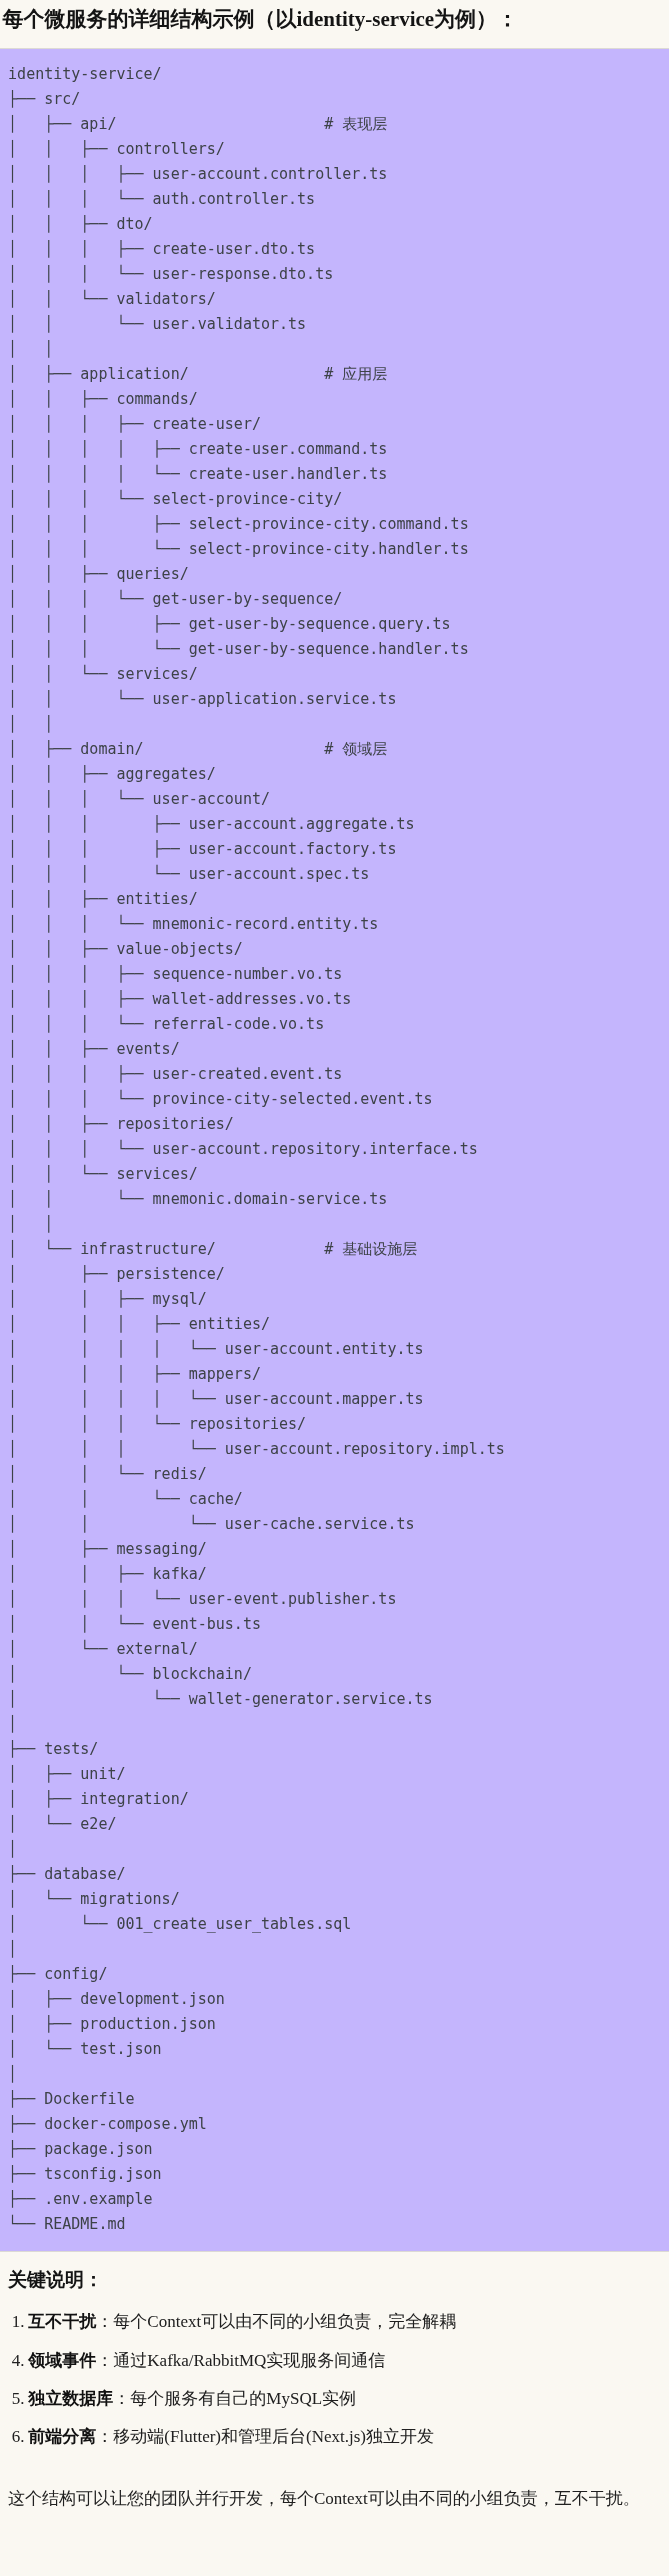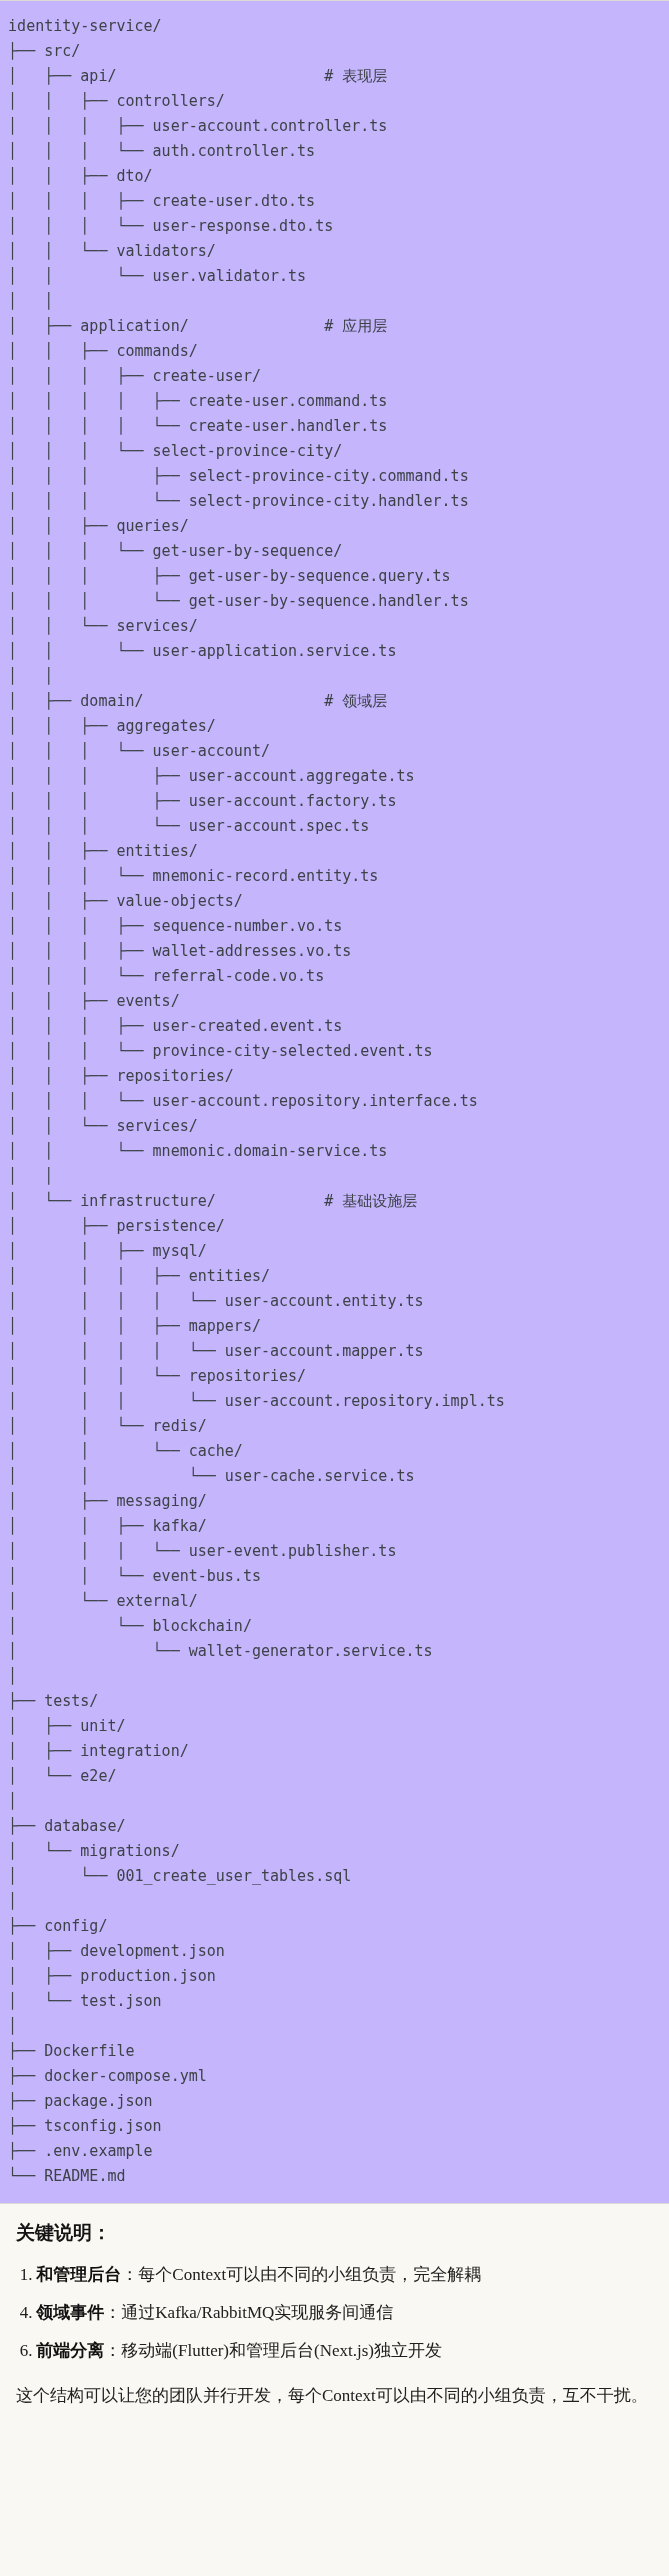--- a/index.html
+++ b/index.html
@@ -30,21 +30,21 @@
     padding: 13px 6.3px 14.4px 8.1px;
   }
   .code-block pre {
     margin: 0;
     font-family: "DejaVu Sans Mono", "Liberation Mono", monospace;
     font-size: 15px;
     line-height: 25px;
     color: #3D4247;
   }
   .notes {
-    padding: 0 16px;
+    padding: 0 8px;
   }
   .notes-heading {
     margin: 16.3px 0 0 0;
     font-size: 19px;
     line-height: 24px;
     font-weight: 700;
     color: #141414;
   }
   .notes-list {
     margin-top: 19px;
@@ -57,31 +57,32 @@
     color: #202020;
   }
   .note-item .num {
     margin-right: 3.8px;
   }
   .note-item b {
     font-weight: 700;
     color: #111;
   }
   .closing-paragraph {
-    margin: 23px 0 0 0;
+    margin: 40px 0 0 0;
     font-size: 17px;
     line-height: 22.5px;
     color: #202020;
   }
 </style>
 </head>
 <body>
 
 <div class="page">
 
+  <h1 class="page-title">每个微服务的详细结构示例（以identity-service为例）：</h1>
 
   <div class="code-block">
     <pre>identity-service/
 ├── src/
 │   ├── api/                       # 表现层
 │   │   ├── controllers/
 │   │   │   ├── user-account.controller.ts
 │   │   │   └── auth.controller.ts
 │   │   ├── dto/
 │   │   │   ├── create-user.dto.ts
@@ -166,29 +167,32 @@
 └── README.md</pre>
   </div>
 
   <div class="notes">
 
     <h2 class="notes-heading">关键说明：</h2>
 
     <div class="notes-list">
 
       <div class="note-item">
-        <span class="num">1.</span><b>和管理后台</b><span>：每个Context可以由不同的小组负责，完全解耦</span>
+        <span class="num">1.</span><b>互不干扰</b><span>：每个Context可以由不同的小组负责，完全解耦</span>
       </div>
 
 
 
       <div class="note-item">
         <span class="num">4.</span><b>领域事件</b><span>：通过Kafka/RabbitMQ实现服务间通信</span>
       </div>
 
+      <div class="note-item">
+        <span class="num">5.</span><b>独立数据库</b><span>：每个服务有自己的MySQL实例</span>
+      </div>
 
       <div class="note-item">
         <span class="num">6.</span><b>前端分离</b><span>：移动端(Flutter)和管理后台(Next.js)独立开发</span>
       </div>
 
     </div>
 
     <p class="closing-paragraph">这个结构可以让您的团队并行开发，每个Context可以由不同的小组负责，互不干扰。</p>
 
   </div>

